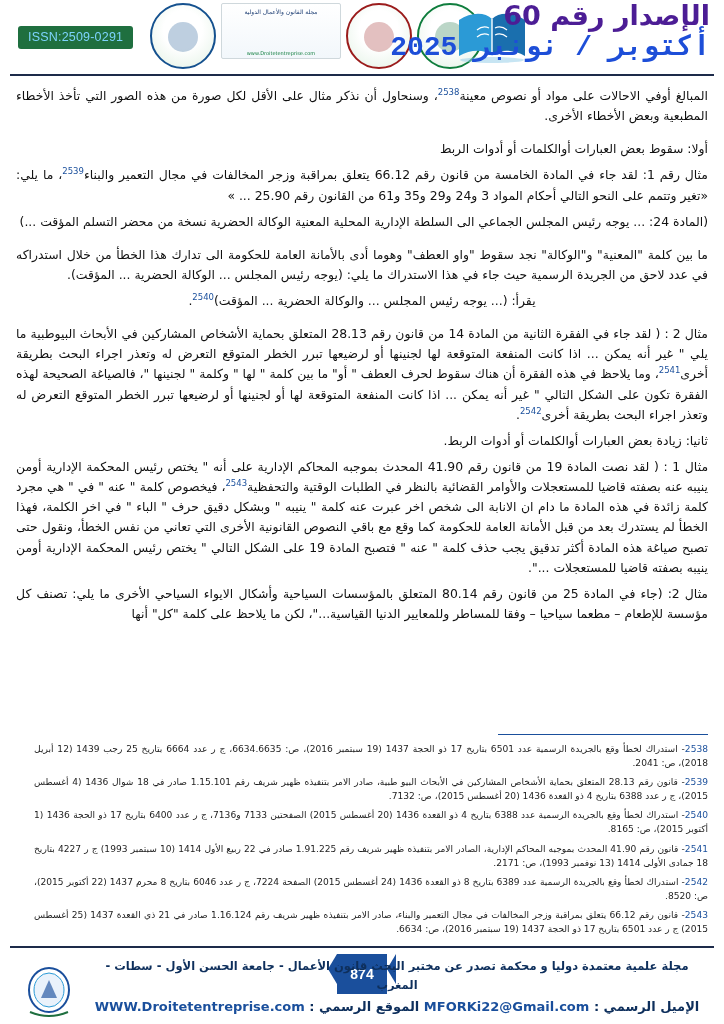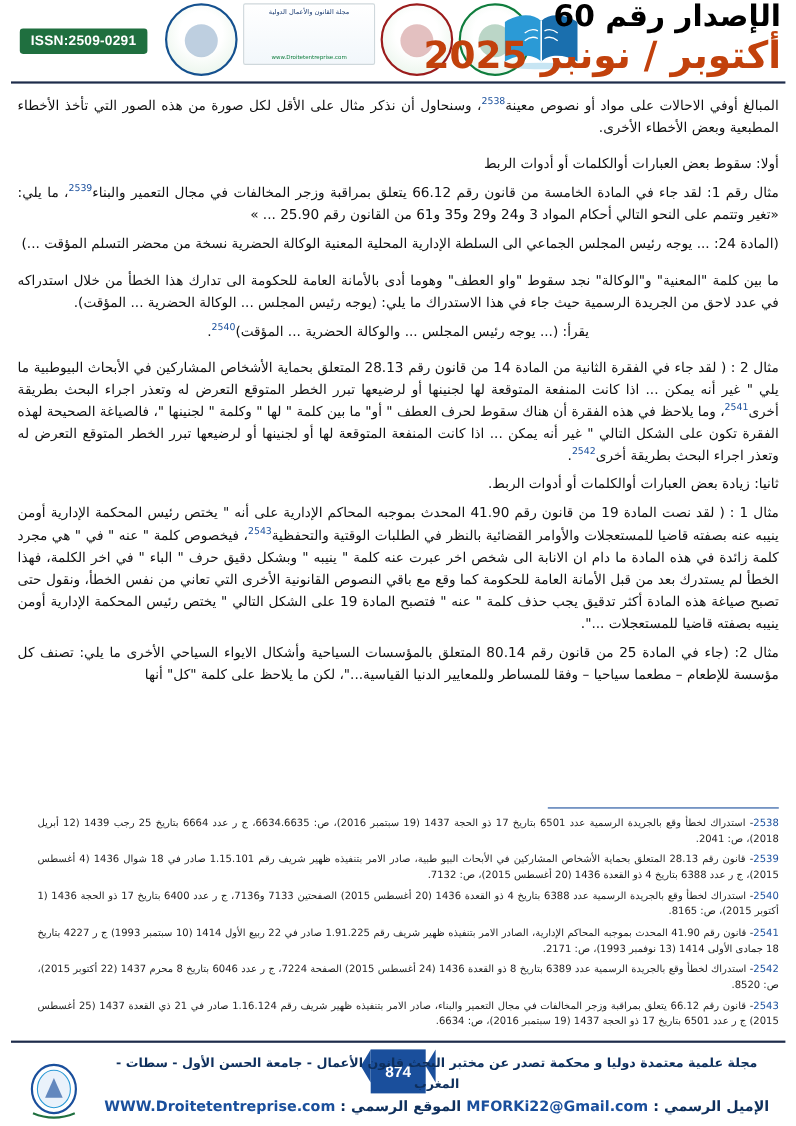--- a/index.html
+++ b/index.html
@@ -21,23 +21,23 @@
   .header {
     position: relative;
     height: 74px;
     padding: 0;
   }
   .issn-badge {
     position: absolute;
     top: 26px;
     left: 18px;
     background: #1f6f3f;
-    color: #ffffff;
+    color: #7dd3fc;
     font-size: 12.5px;
-    font-weight: bold;
+    font-weight: normal;
     padding: 4px 10px 5px 10px;
     border-radius: 3px;
     letter-spacing: 0.2px;
     font-family: "Liberation Sans", sans-serif;
   }
   .logo-group {
     position: absolute;
     top: 3px;
     left: 150px;
     display: flex;
@@ -101,32 +101,33 @@
   .title-issue {
     position: absolute;
     top: 2px;
     right: 14px;
     text-align: right;
     direction: rtl;
   }
   .title-issue .line1 {
     font-size: 27px;
     font-weight: bold;
-    color: #000000;
+    color: #4c1d95;
     letter-spacing: -0.5px;
     line-height: 1.05;
     white-space: nowrap;
   }
   .title-issue .line2 {
-    font-size: 34px;
+    font-size: 28px;
     font-weight: bold;
-    color: #c2410c;
+    color: #1d4ed8;
     line-height: 1.15;
     margin-top: 2px;
     white-space: nowrap;
+    font-family: Liberation Mono, monospace;
   }
   .hdr-rule {
     position: absolute;
     top: 74px;
     left: 10px;
     right: 10px;
     height: 2px;
     background: #1d2b4a;
   }
 

